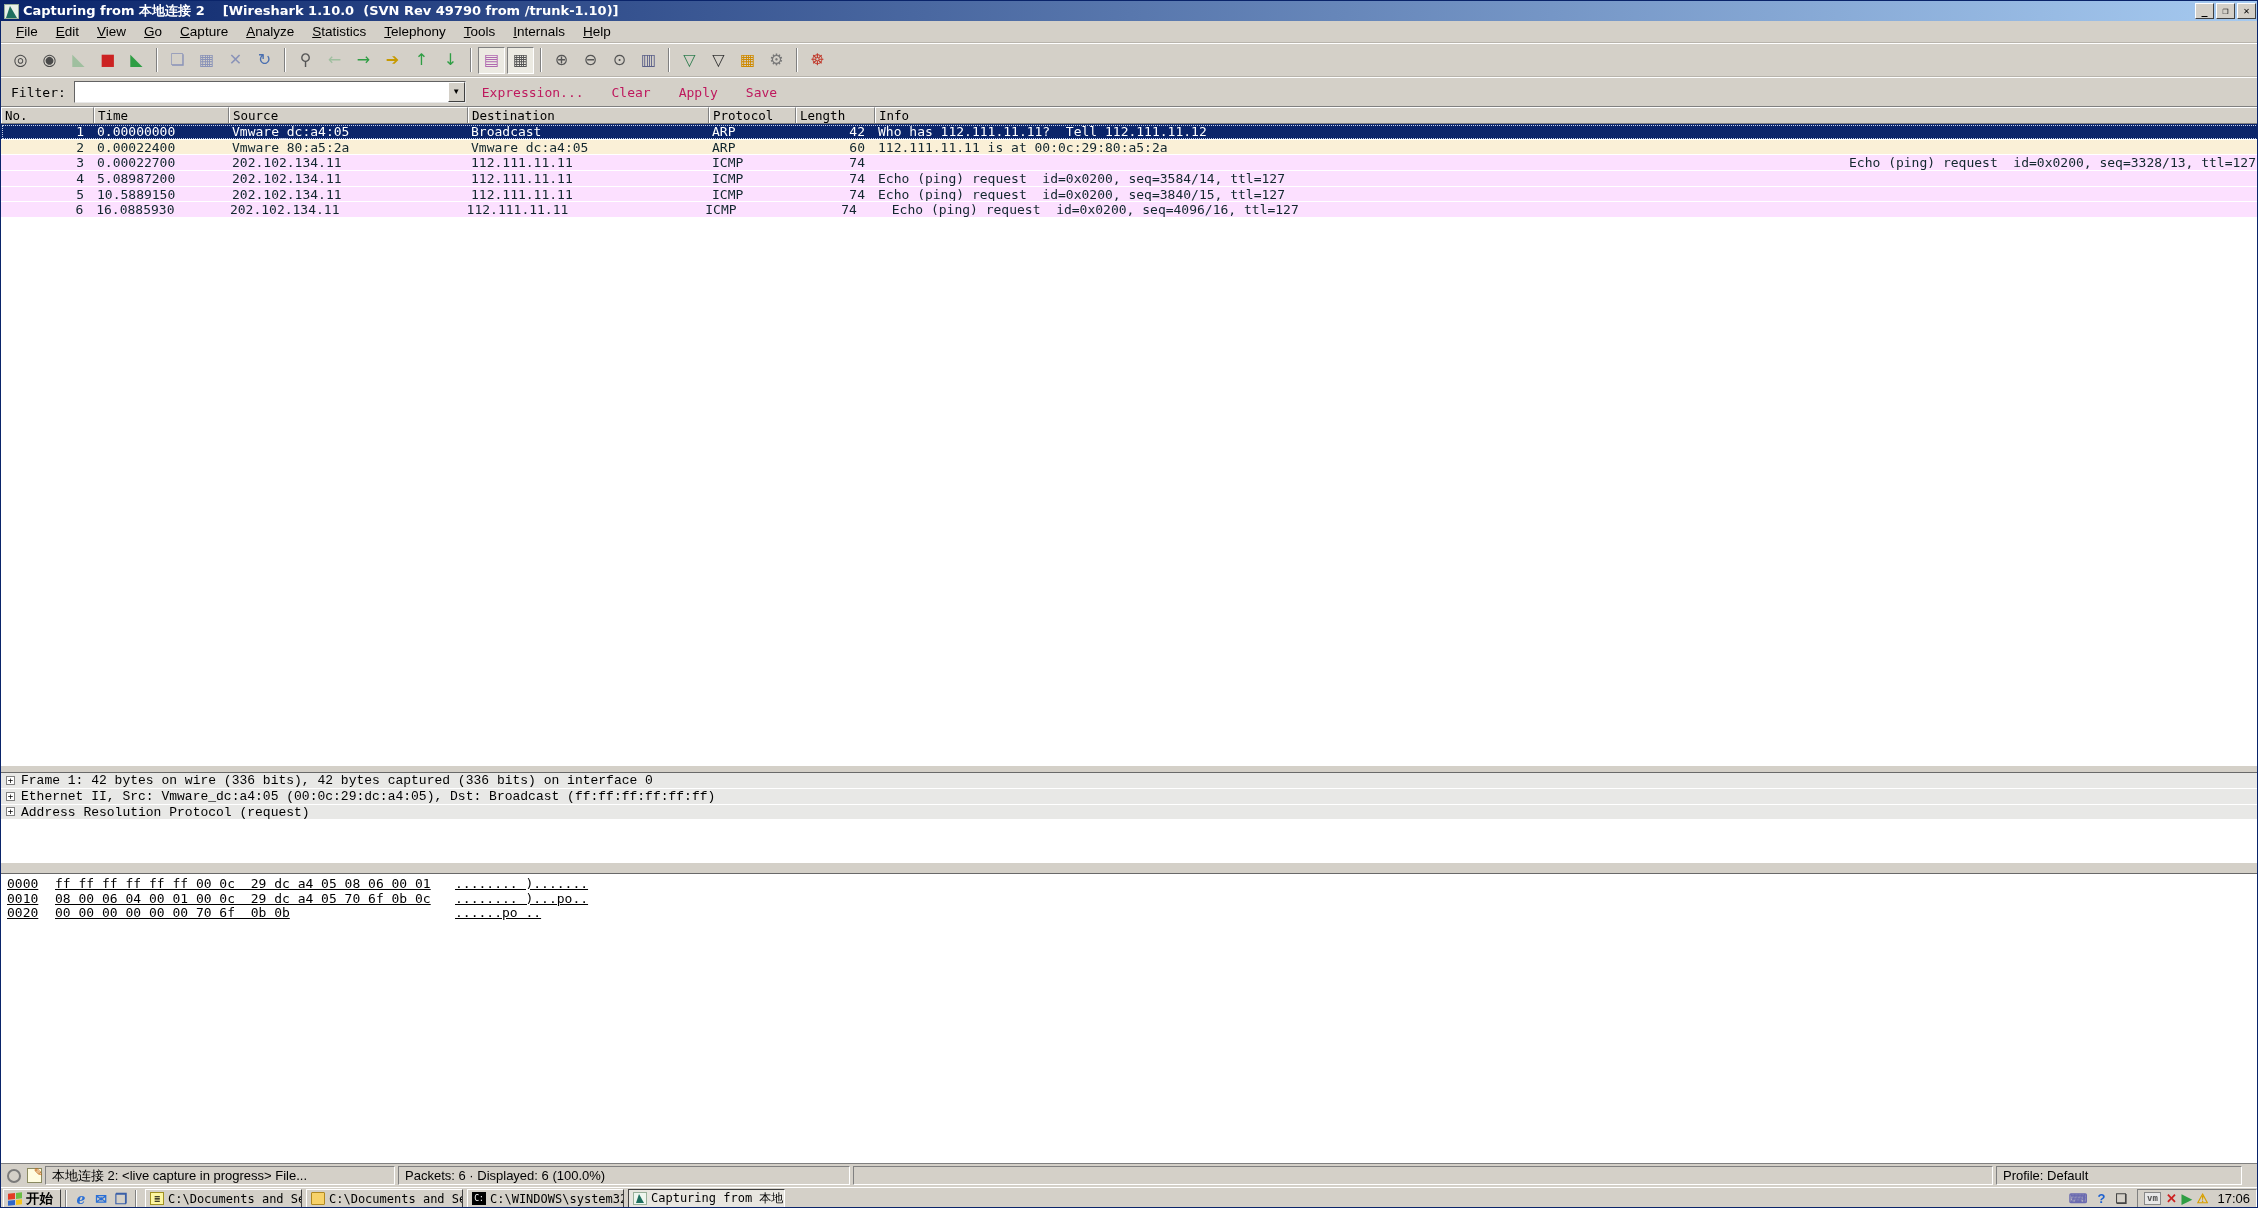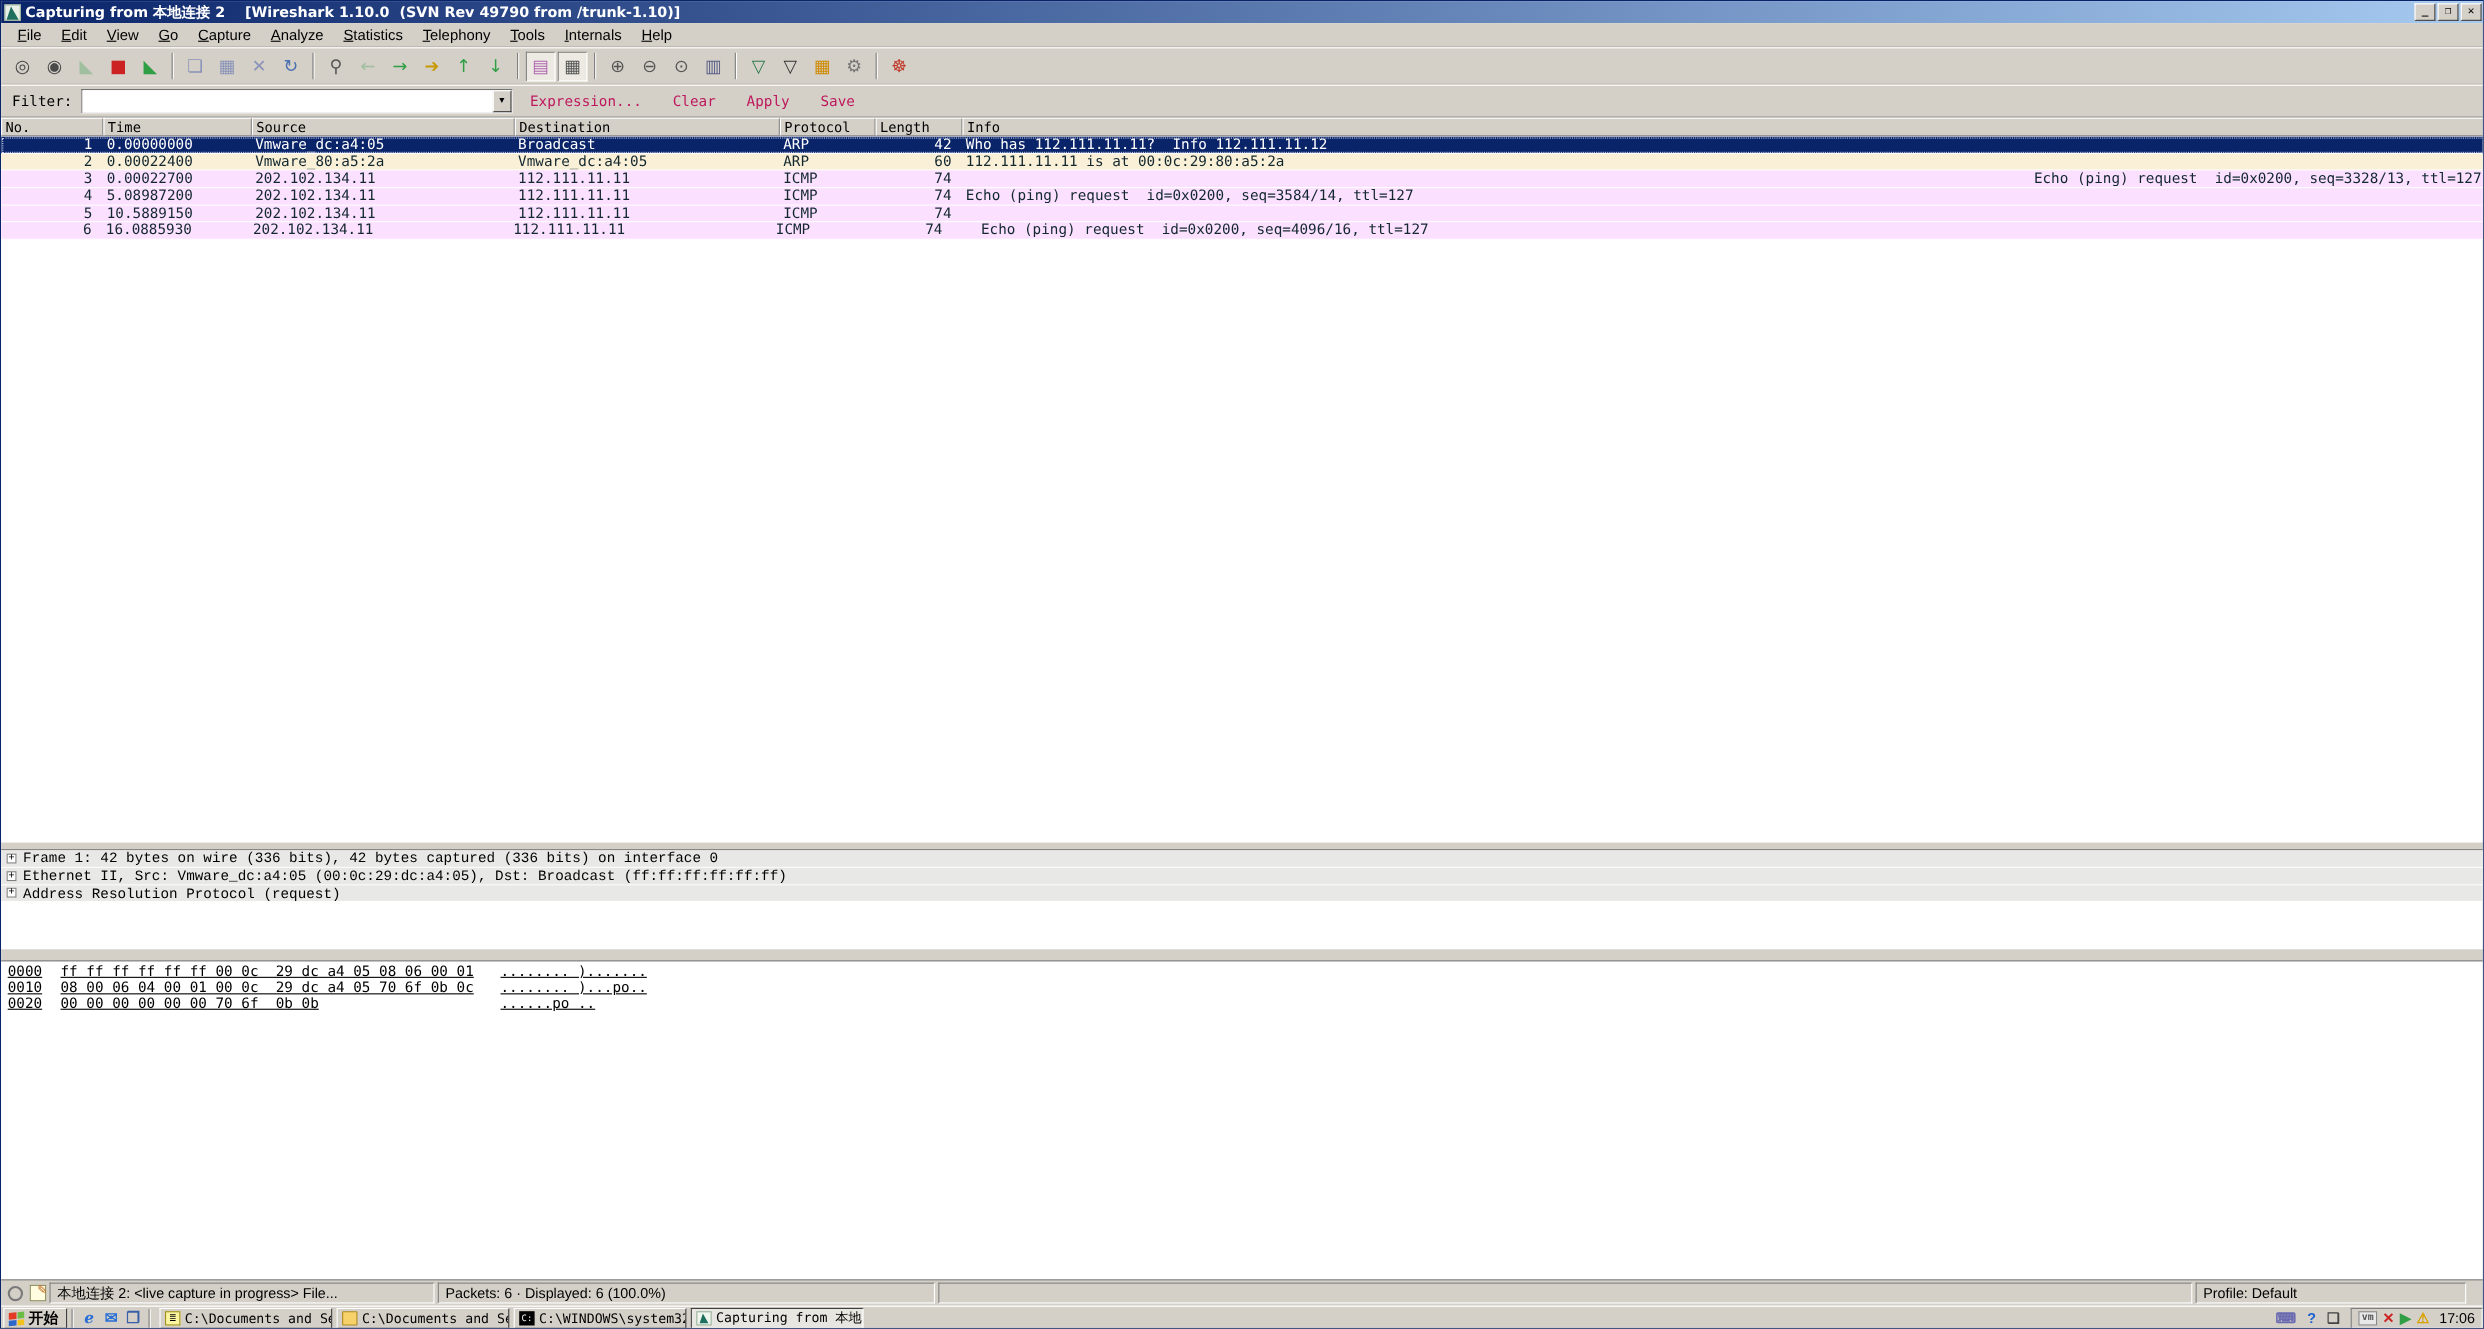--- a/index.html
+++ b/index.html
@@ -260,21 +260,21 @@
     </div>
 
   <div class="pkt-body" id="pkt-body">
       <div class="prow selected">
         <div class="cell r" style="width: 93px;">1</div>
         <div class="cell" style="width: 135px;">0.00000000</div>
         <div class="cell" style="width: 239px;">Vmware_dc:a4:05</div>
         <div class="cell" style="width: 241px;">Broadcast</div>
         <div class="cell" style="width: 87px;">ARP</div>
         <div class="cell r" style="width: 79px;">42</div>
-        <div class="cell" style="width: 1384px;">Who has 112.111.11.11?  Info 112.111.11.12</div>
+        <div class="cell" style="width: 1384px;">Who has 112.111.11.11?  Tell 112.111.11.12</div>
       </div>
       <div class="prow arp">
         <div class="cell r" style="width: 93px;">2</div>
         <div class="cell" style="width: 135px;">0.00022400</div>
         <div class="cell" style="width: 239px;">Vmware_80:a5:2a</div>
         <div class="cell" style="width: 241px;">Vmware_dc:a4:05</div>
         <div class="cell" style="width: 87px;">ARP</div>
         <div class="cell r" style="width: 79px;">60</div>
         <div class="cell" style="width: 1384px;">112.111.11.11 is at 00:0c:29:80:a5:2a</div>
       </div>
@@ -296,20 +296,21 @@
         <div class="cell r" style="width: 79px;">74</div>
         <div class="cell" style="width: 1384px;">Echo (ping) request  id=0x0200, seq=3584/14, ttl=127</div>
       </div>
       <div class="prow icmp">
         <div class="cell r" style="width: 93px;">5</div>
         <div class="cell" style="width: 135px;">10.5889150</div>
         <div class="cell" style="width: 239px;">202.102.134.11</div>
         <div class="cell" style="width: 241px;">112.111.11.11</div>
         <div class="cell" style="width: 87px;">ICMP</div>
         <div class="cell r" style="width: 79px;">74</div>
+        <div class="cell" style="width: 1384px;">Echo (ping) request  id=0x0200, seq=3840/15, ttl=127</div>
       </div>
       <div class="prow icmp">
         <div class="cell r" style="width: 93px;">6</div>
         <div class="cell" style="width: 135px;">16.0885930</div>
         <div class="cell" style="width: 239px;">202.102.134.11</div>
         <div class="cell" style="width: 241px;">112.111.11.11</div>
         <div class="cell" style="width: 87px;">ICMP</div>
         <div class="cell r" style="width: 79px;">74</div>
         <div class="cell" style="width: 1384px; margin-left: 22px;">Echo (ping) request  id=0x0200, seq=4096/16, ttl=127</div>
       </div>

